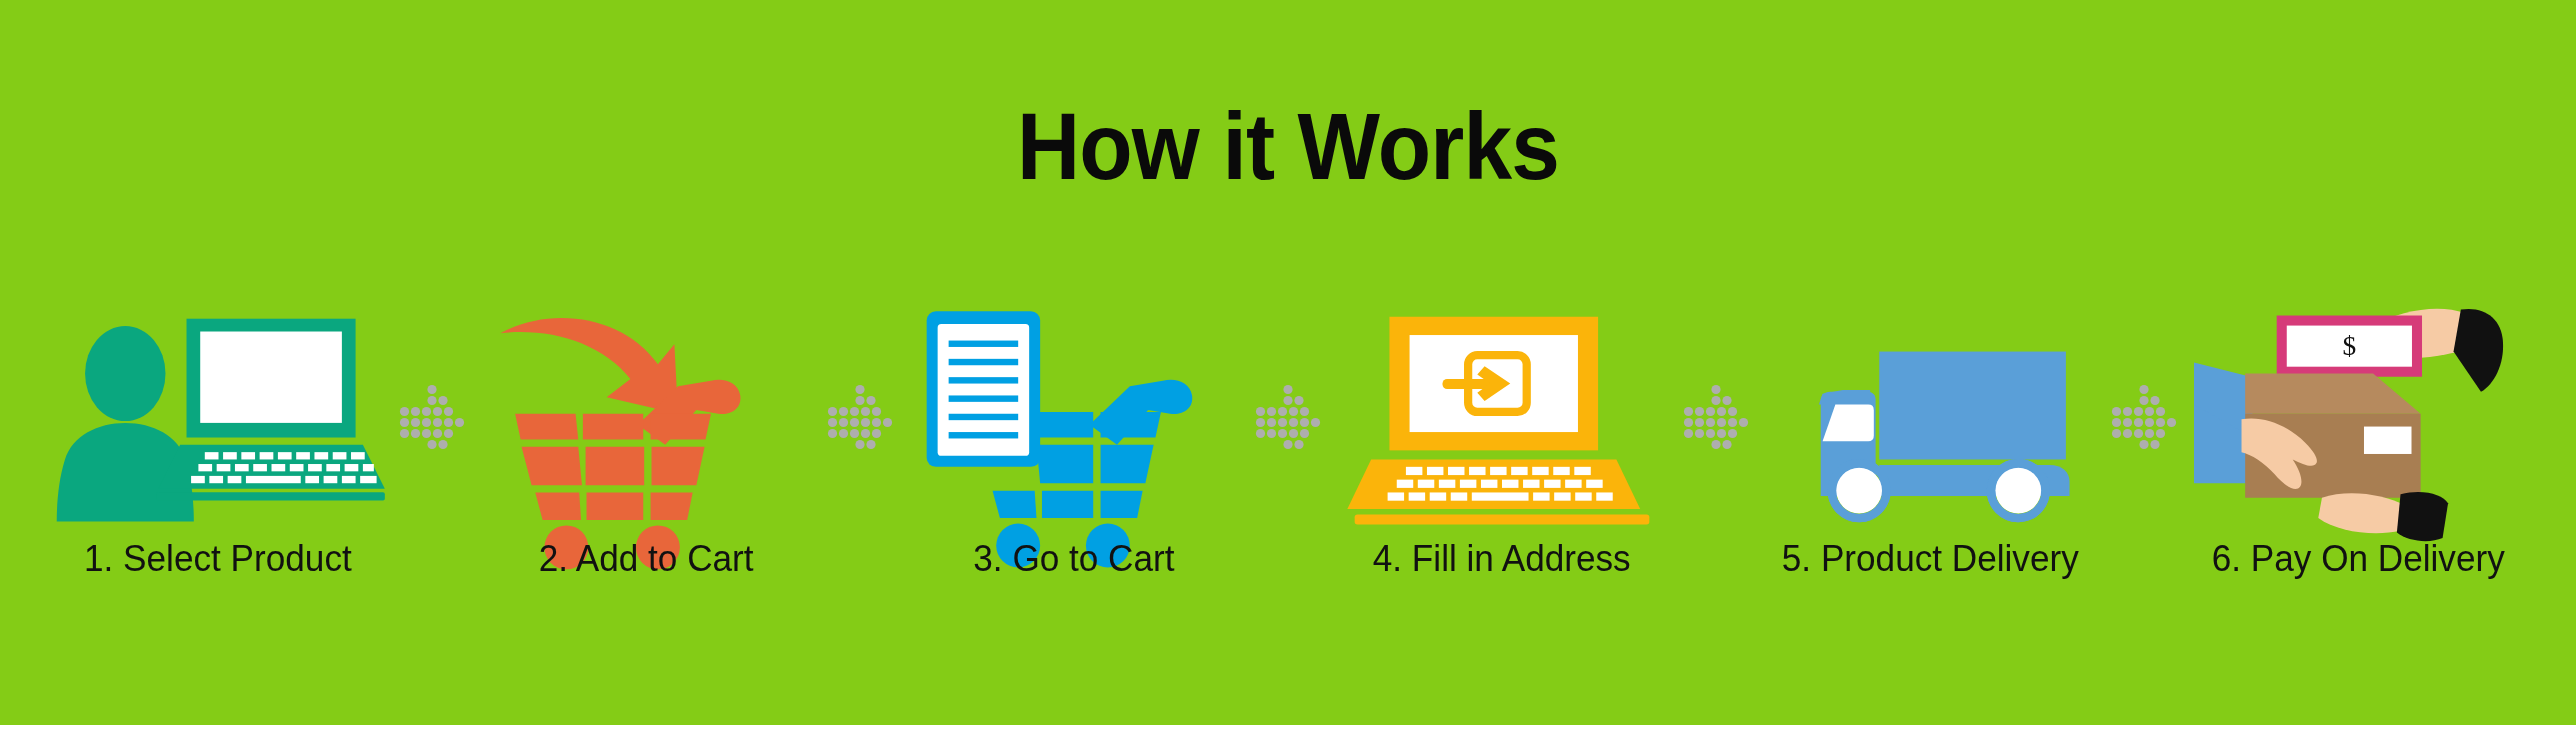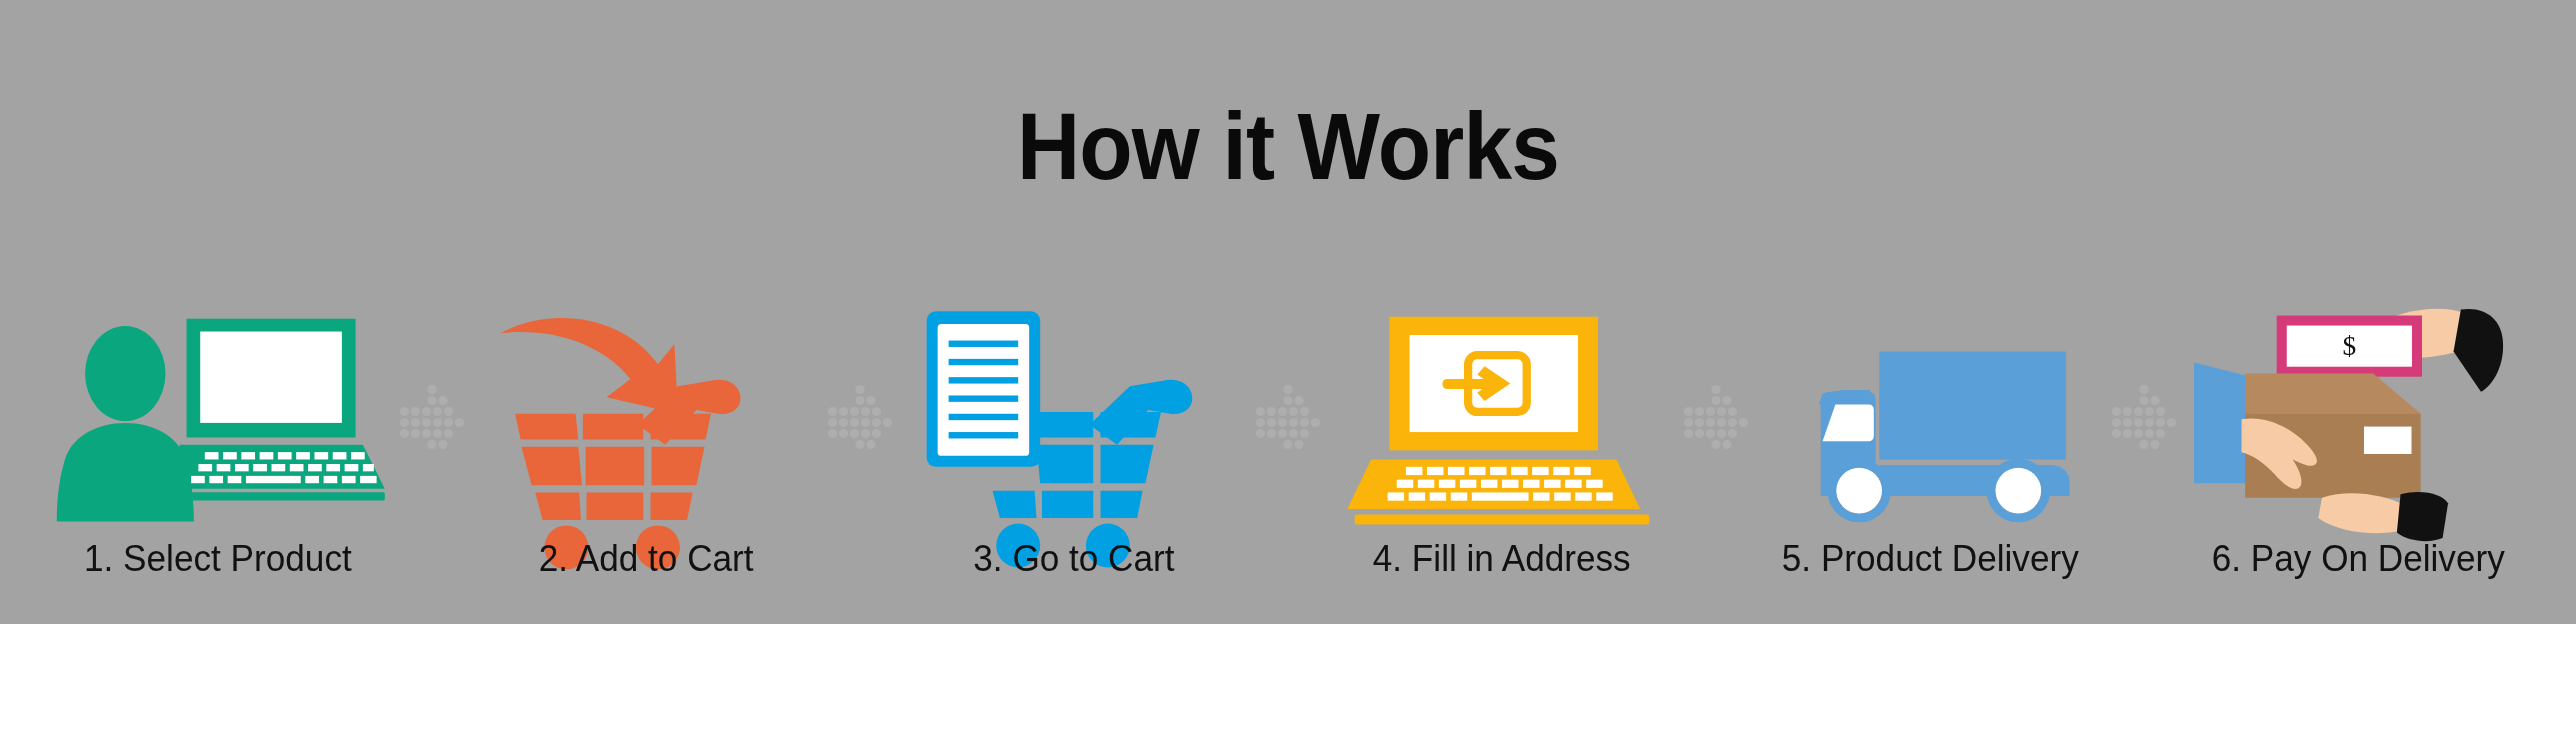--- a/index.html
+++ b/index.html
@@ -7,22 +7,22 @@
     margin: 0;
     padding: 0;
     background: #ffffff;
   }
   body {
     font-family: "Liberation Sans", sans-serif;
   }
   .page {
     position: relative;
     width: 2576px;
-    height: 624px;
-    background: #a3a3a3;
+    height: 725px;
+    background: #84cc16;
     overflow: hidden;
   }
 
   
   .title {
     position: absolute;
     top: 99px;
     left: 0;
     width: 100%;
     text-align: center;

